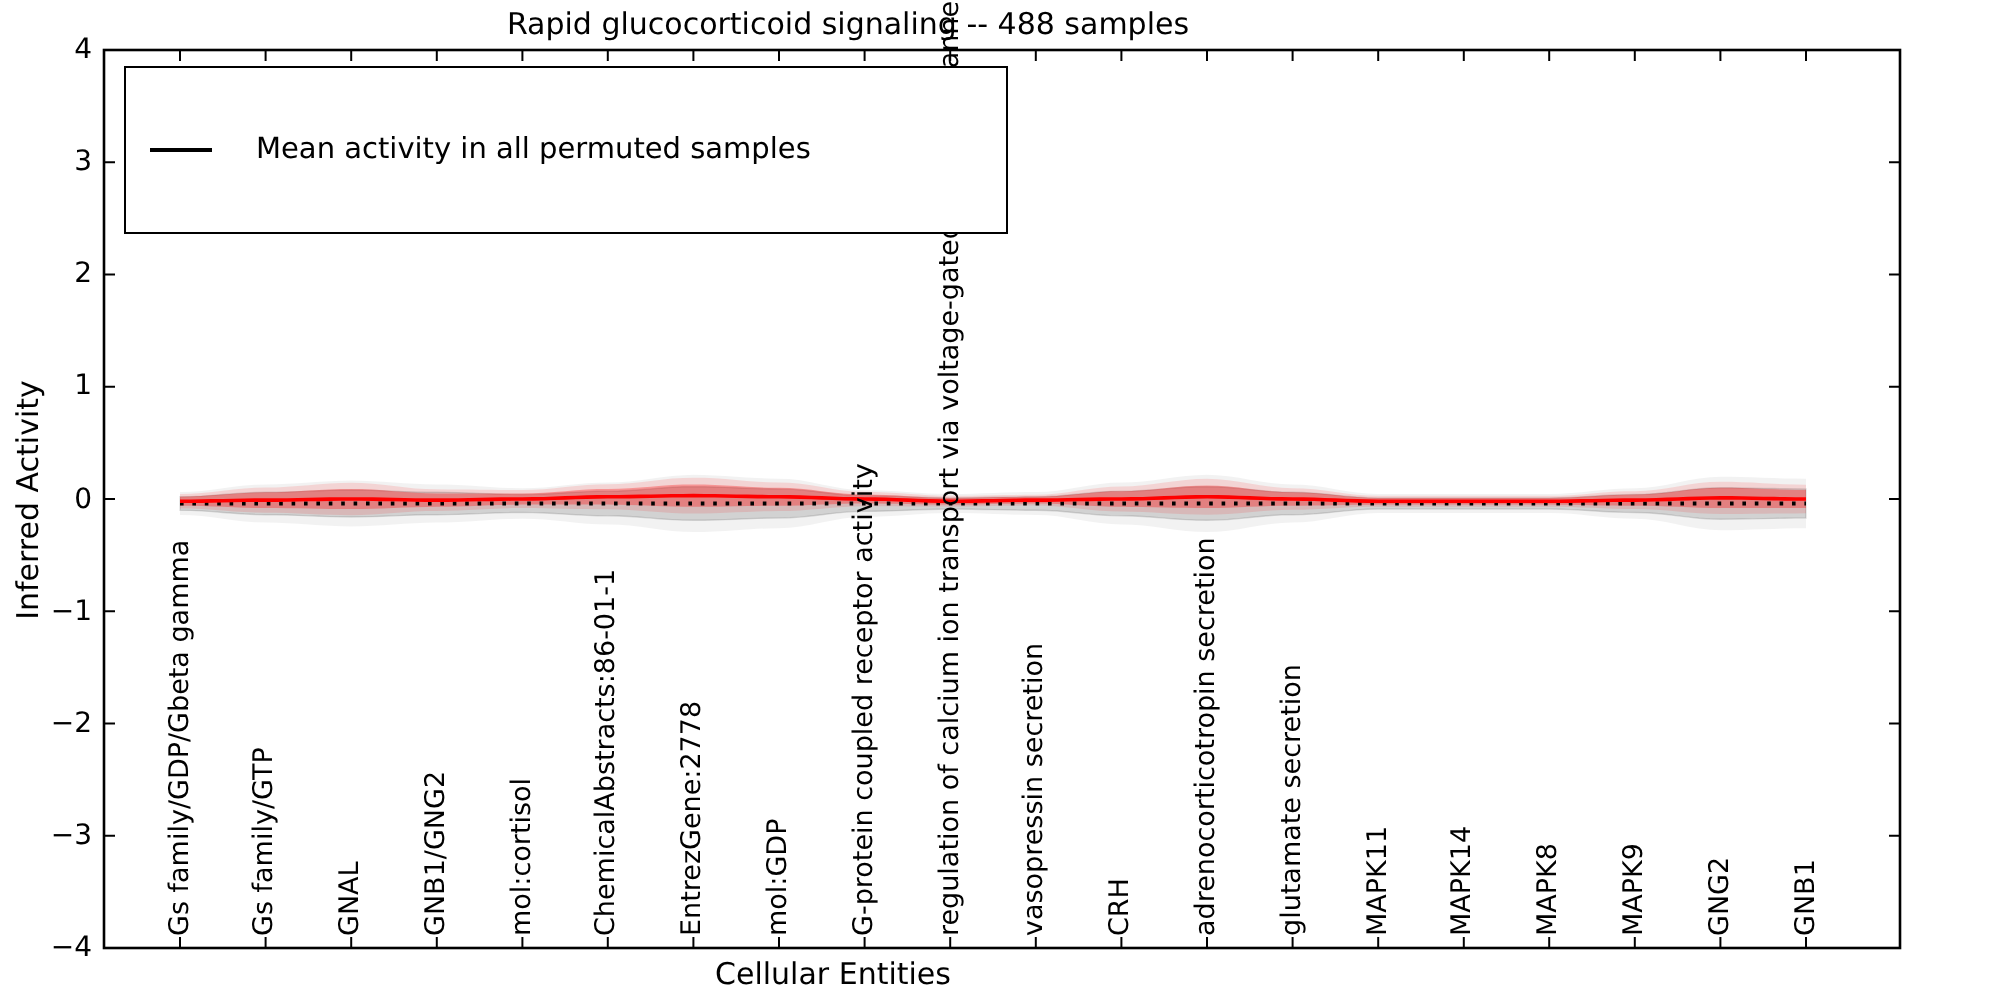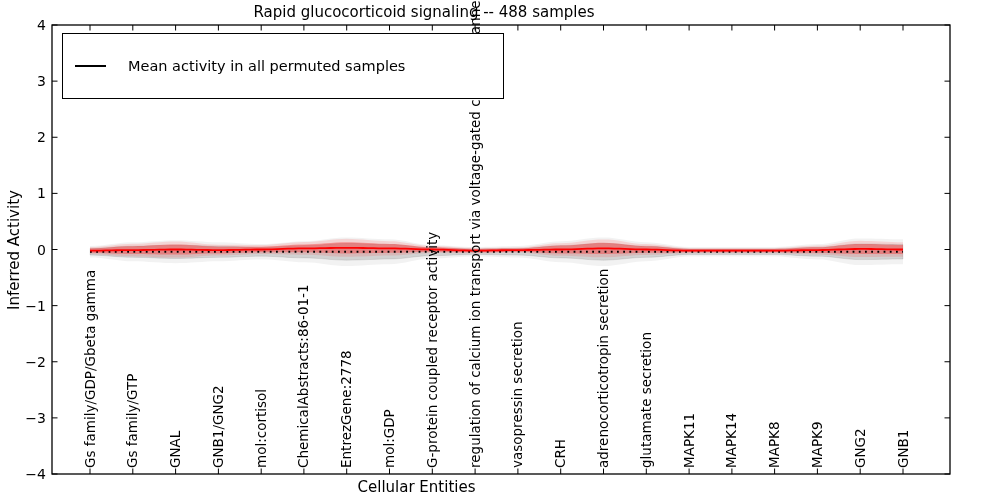--- a/index.html
+++ b/index.html
@@ -23,21 +23,21 @@
   }
   .x-tick-label{
     position:absolute;transform:rotate(-90deg);transform-origin:0 0;
     white-space:nowrap;font-size:13.5px;line-height:15px;z-index:1;
   }
   .y-tick-label{
     position:absolute;width:36px;text-align:right;font-size:14px;
     line-height:18px;z-index:1;
   }
   .legend{
-    position:absolute;left:62px;top:33px;width:442px;height:66px;
+    position:absolute;left:62px;top:33px;width:442px;height:84px;
     background:#ffffff;border:1px solid #000;box-sizing:border-box;
     z-index:5;display:flex;flex-direction:column;justify-content:center;
     gap:4px;padding-left:12px;
   }
   .legend-row{display:flex;align-items:center;height:26px;}
   .legend-line{width:31px;height:2px;margin-right:22px;flex:0 0 auto;}
   .legend-label{font-size:14.5px;white-space:nowrap;}
 </style>
 </head>
 <body>

